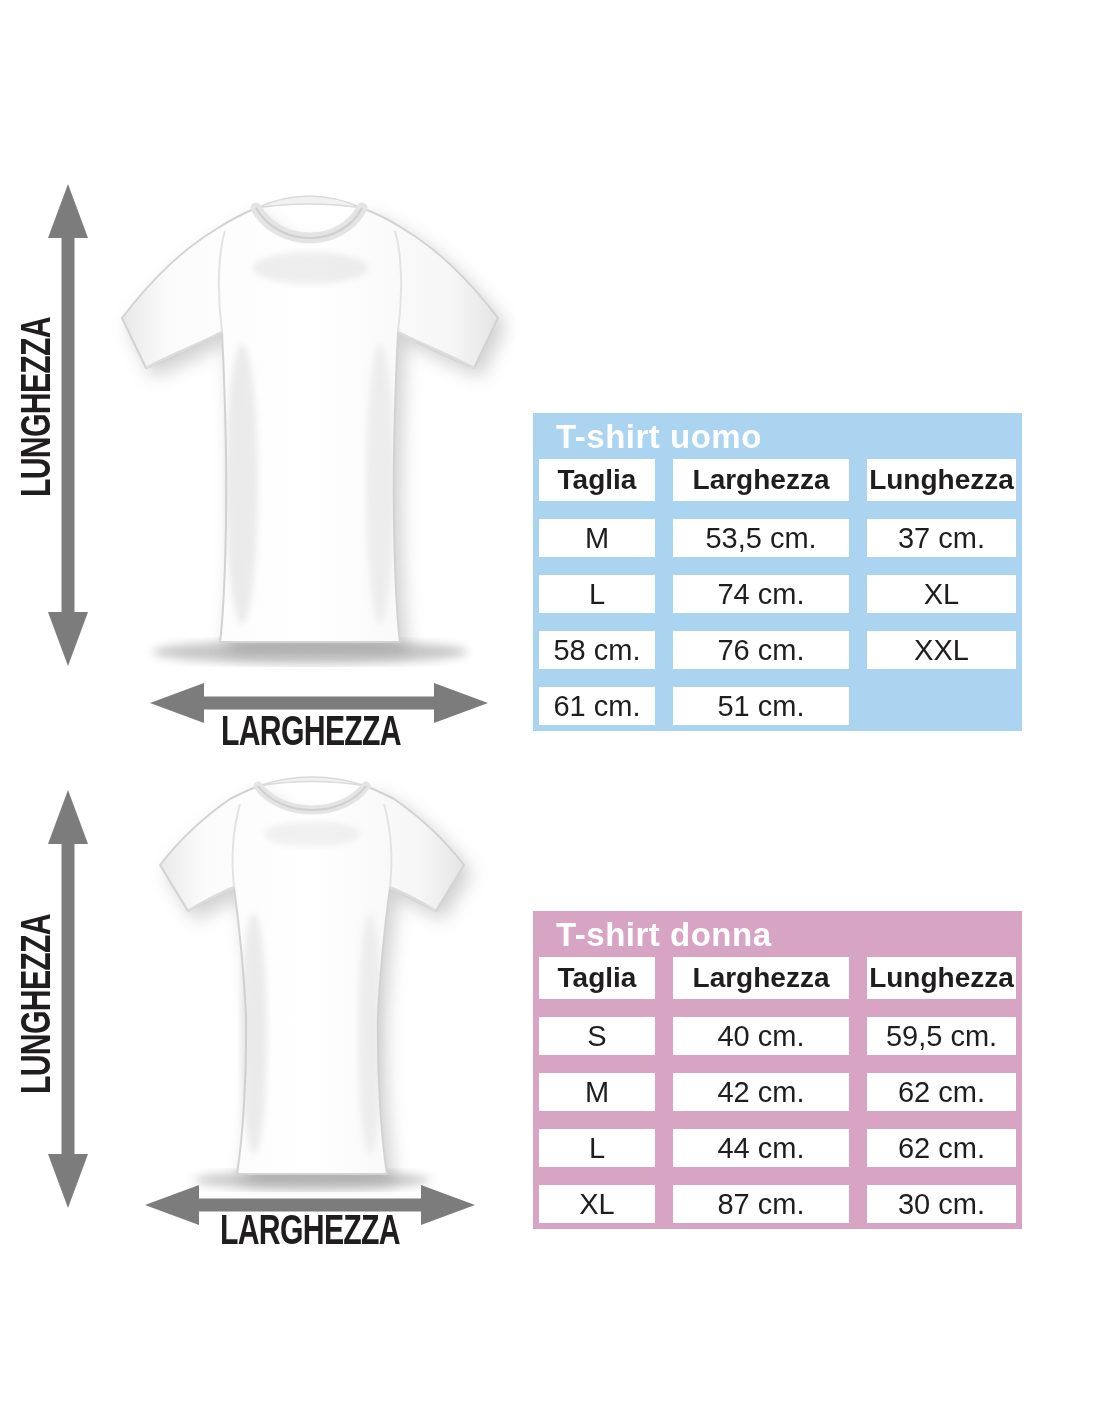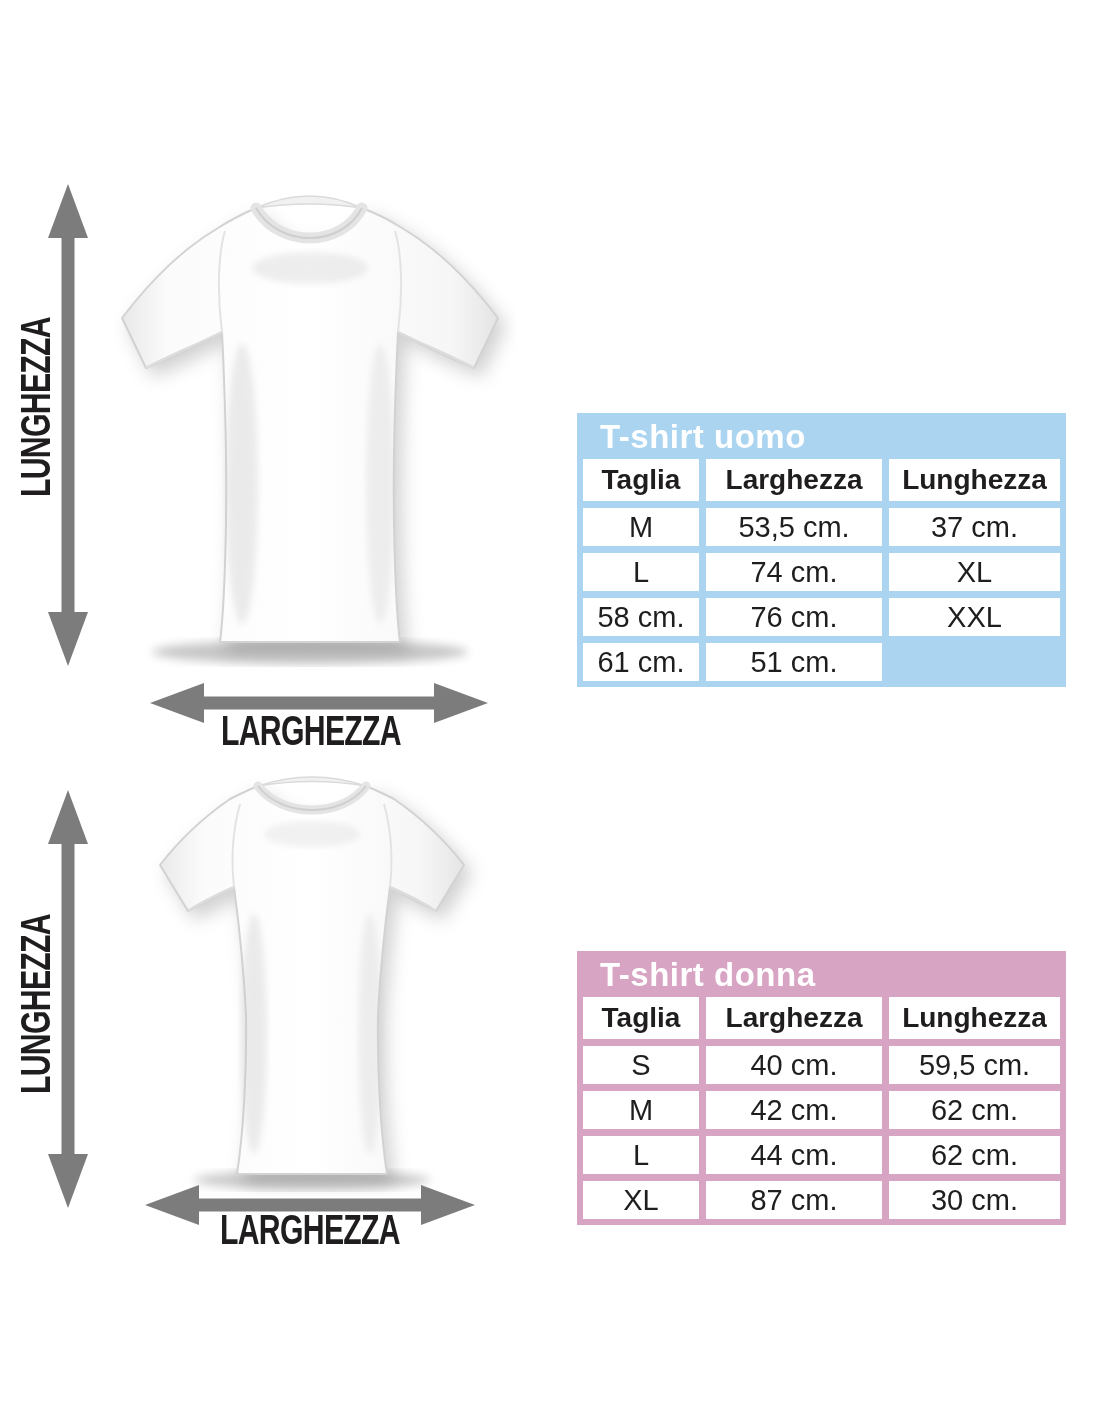--- a/index.html
+++ b/index.html
@@ -23,31 +23,31 @@
   .arrow-svg { position:absolute; }
   .arrow-shape { fill:var(--arrow-gray,#7c7c7c); }
 
   
   .tshirt { position:absolute; }
   .shirt-shadow { filter:drop-shadow(7px 8px 9px rgba(0,0,0,0.18)); }
 
   
   .size-table {
     position:absolute; width:489px; box-sizing:border-box;
-    padding:0 6px 6px 6px; left:533px;margin-left:44px;
+    padding:0 6px 6px 6px; left:533px;
   }
   .size-table.men { top:413px; background:var(--men-accent,#aad4f0); }
-  .size-table.women { top:951px; background:var(--women-accent,#d8a4c4); }
+  .size-table.women { top:911px; background:var(--women-accent,#d8a4c4); }
   .size-table-title {
     height:46px; line-height:48px; color:var(--title-text,#ffffff);
     font-weight:bold; font-size:33px; padding-left:17px;
     letter-spacing:0.5px; overflow:hidden;
   }
   .size-table-grid {
-    display:grid; grid-template-columns:116px 176px 1fr; gap:7px;
+    display:grid; grid-template-columns:116px 176px 1fr; gap:18px;
   }
   .cell {
     background:var(--cell-bg,#ffffff); text-align:center;
     height:38px; line-height:38px; font-size:29px; color:var(--text,#1f1d1e);
     overflow:hidden;
   }
   .cell.head { height:42px; line-height:42px; font-weight:bold; font-size:28px; }
 </style>
 </head>
 <body>

